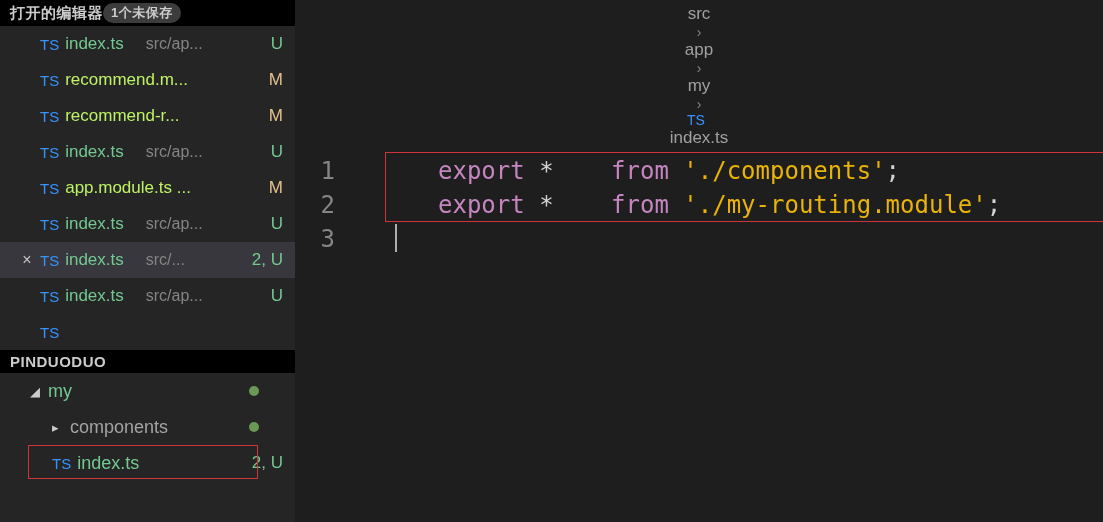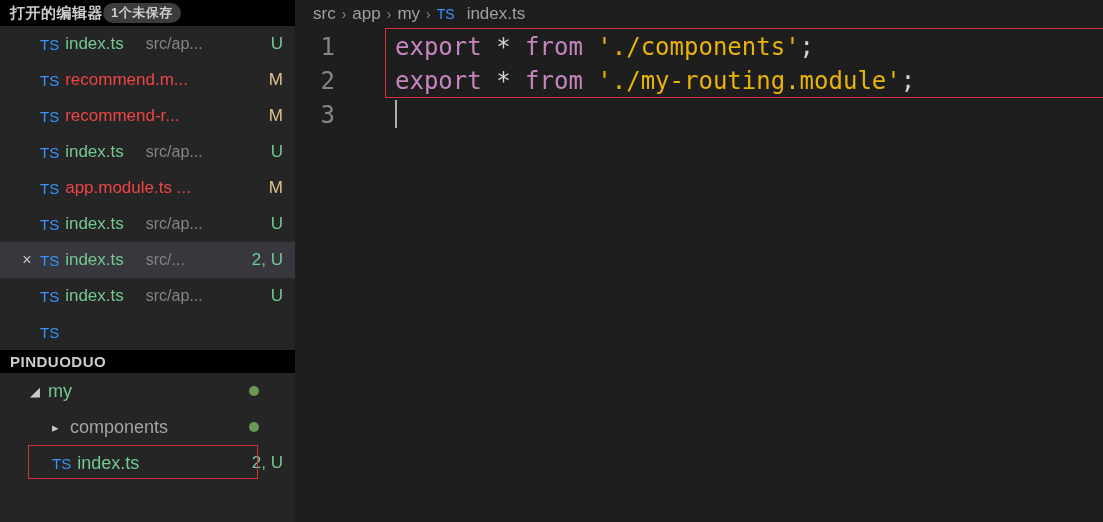--- a/index.html
+++ b/index.html
@@ -57,21 +57,21 @@
     font-size: 16px;
     text-align: center;
   }
   .ts-badge {
     color: #3794ff;
     font-weight: normal;
     font-size: 15px;
     margin-right: 6px;
     flex-shrink: 0;
   }
-  .file-name { color: #ef4444; }
+  .file-name { color: #bef264; }
   .file-name.green { color: #73c991; }
   .file-path {
     color: #858585;
     margin-left: 22px;
     font-size: 16px;
     overflow: hidden;
     text-overflow: ellipsis;
   }
   .file-badge {
     position: absolute;
@@ -116,21 +116,21 @@
     background: #1e1e1e;
     display: flex;
     flex-direction: column;
   }
   .breadcrumb {
     padding: 4px 18px;
     font-size: 17px;
     color: #a0a0a0;
     display: flex;
     align-items: center;
-    gap: 6px;
+    flex-direction: column;
   }
   .breadcrumb .sep { font-size: 14px; color: #888; }
   .breadcrumb .ts-badge { font-size: 14px; }
   .code-area {
     position: relative;
     flex: 1;
     font-family: "Consolas", monospace;
     font-size: 24px;
     line-height: 34px;
     padding-top: 2px;
@@ -140,21 +140,21 @@
     left: 0;
     width: 60px;
     text-align: right;
     color: #858585;
     padding-right: 20px;
   }
   .code-lines {
     margin-left: 100px;
   }
   .code-line { white-space: pre; }
-  .kw { color: #c586c0; }
+  .kw { color: #c586c0; margin-left: 43px; }
   .op { color: #d4d4d4; }
   .str { color: #eab308; }
   .red-code-box {
     position: absolute;
     border: 1.5px solid #d13438;
     top: 0;
     left: 90px;
     width: 982px;
     height: 70px;
     pointer-events: none;

